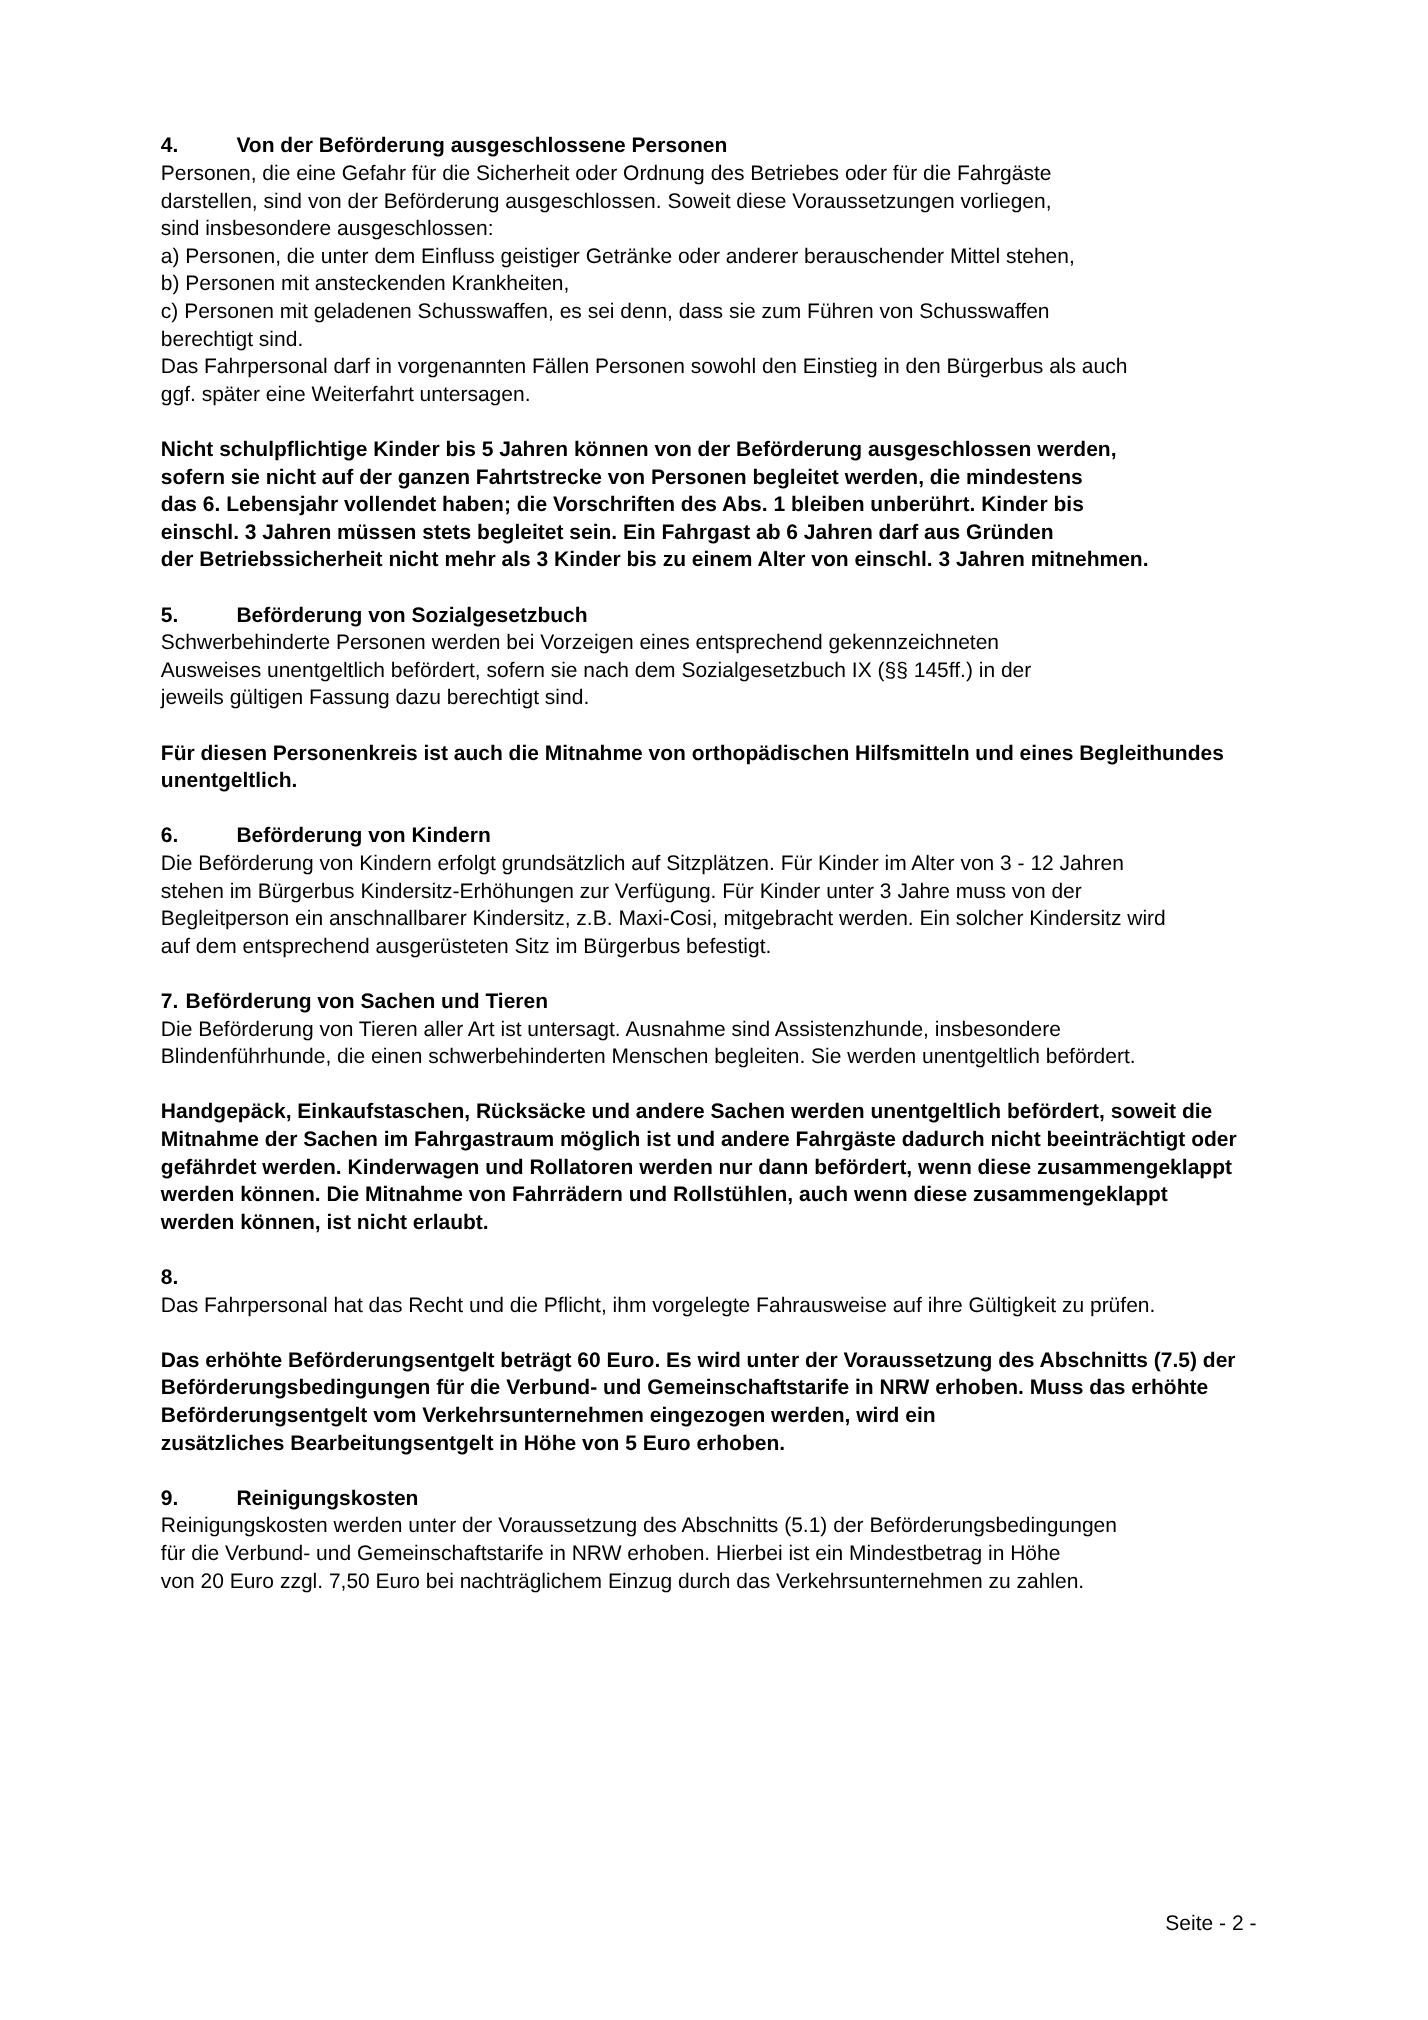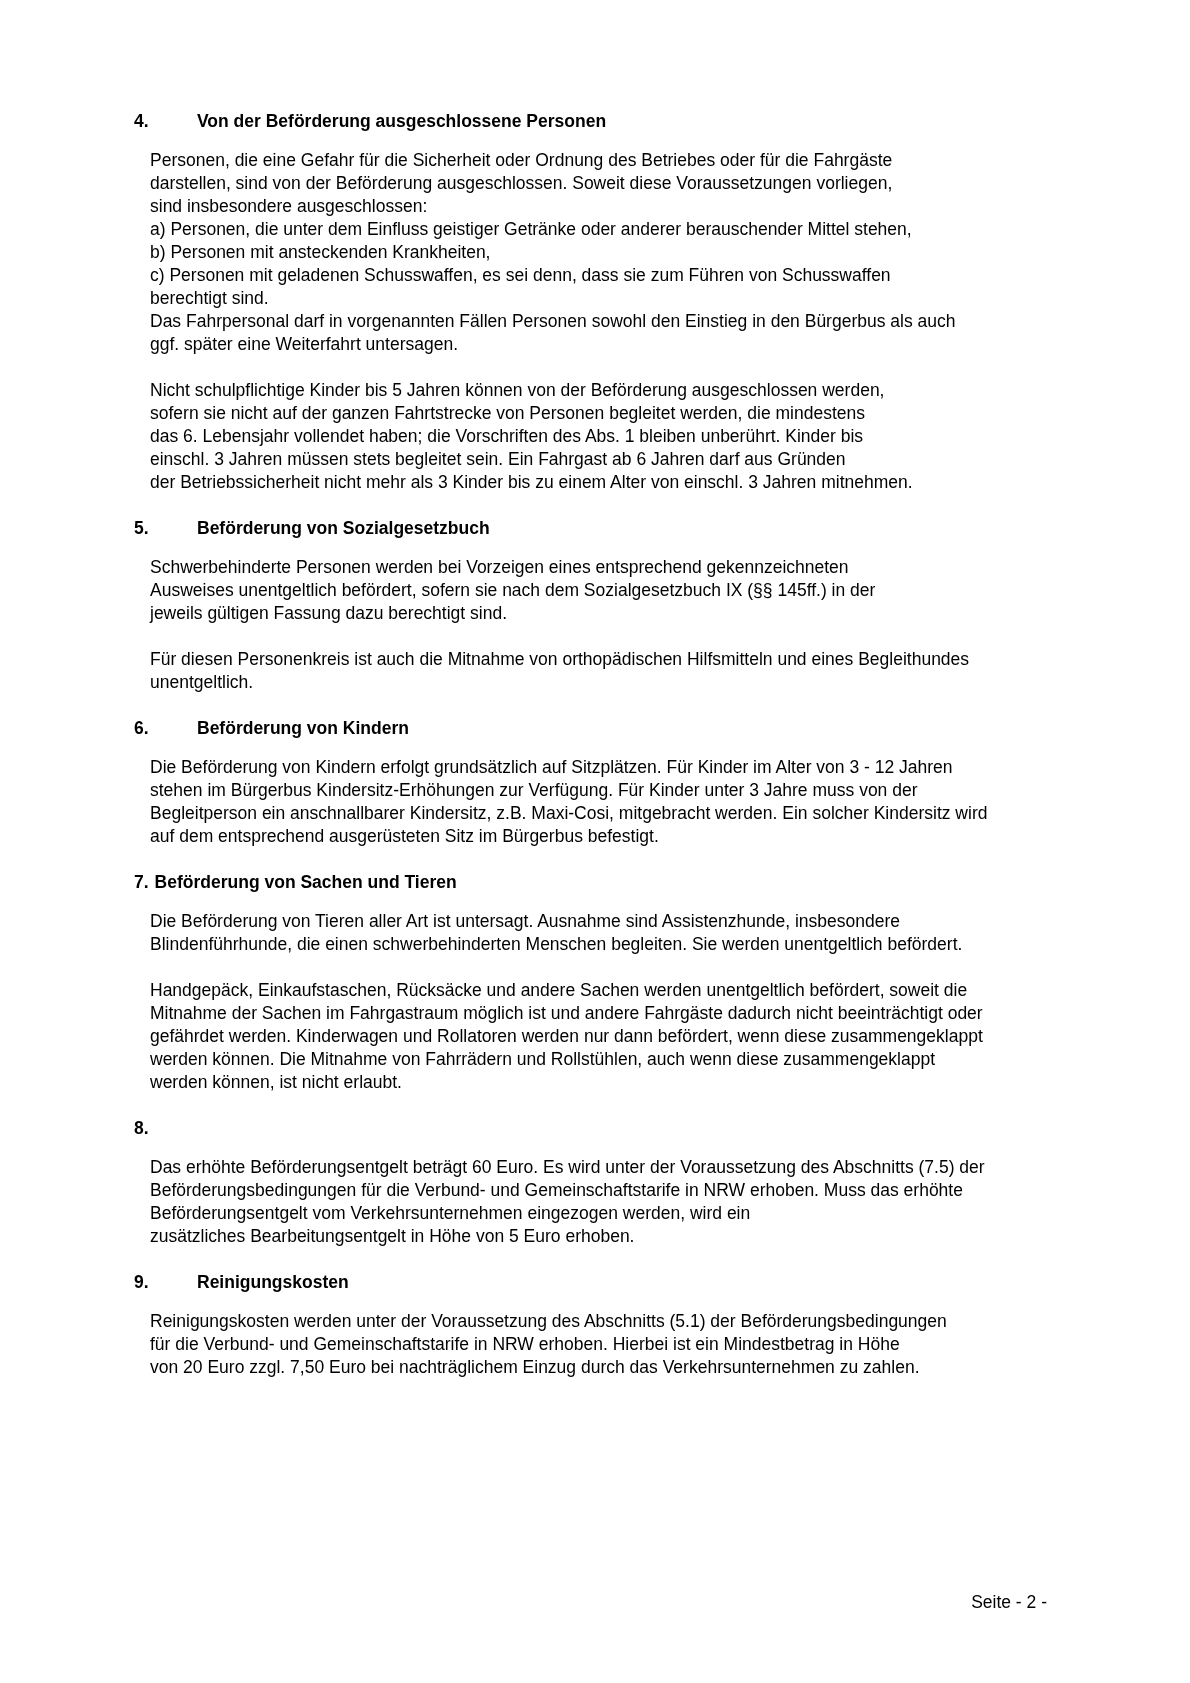--- a/index.html
+++ b/index.html
@@ -41,25 +41,26 @@
   .hnum {
     flex: 0 0 63px;
     width: 63px;
   }
   .heading.inline .hnum {
     flex: none;
     width: auto;
     margin-right: 6px;
   }
   .para {
-    margin: 16px;
+    margin: 0;
     white-space: pre;
   }
   .para + .para {
     margin-top: 23px;
+    font-weight: bold;
   }
   .closing {
     margin-top: 23px;
   }
   .closing .para + .para {
     margin-top: 23px;
   }
   .page-number {
     position: absolute;
     top: 1591px;
@@ -129,20 +130,21 @@
 Mitnahme der Sachen im Fahrgastraum möglich ist und andere Fahrgäste dadurch nicht beeinträchtigt oder
 gefährdet werden. Kinderwagen und Rollatoren werden nur dann befördert, wenn diese zusammengeklappt
 werden können. Die Mitnahme von Fahrrädern und Rollstühlen, auch wenn diese zusammengeklappt
 werden können, ist nicht erlaubt.</p>
     </section>
 
     <section class="sec">
       <h2 class="heading">
         <span class="hnum">8.</span>
       </h2>
+      <p class="para">Das Fahrpersonal hat das Recht und die Pflicht, ihm vorgelegte Fahrausweise auf ihre Gültigkeit zu prüfen.</p>
       <p class="para">Das erhöhte Beförderungsentgelt beträgt 60 Euro. Es wird unter der Voraussetzung des Abschnitts (7.5) der
 Beförderungsbedingungen für die Verbund- und Gemeinschaftstarife in NRW erhoben. Muss das erhöhte
 Beförderungsentgelt vom Verkehrsunternehmen eingezogen werden, wird ein
 zusätzliches Bearbeitungsentgelt in Höhe von 5 Euro erhoben.</p>
     </section>
 
     <section class="sec">
       <h2 class="heading">
         <span class="hnum">9.</span>
         <span class="htitle">Reinigungskosten</span>

